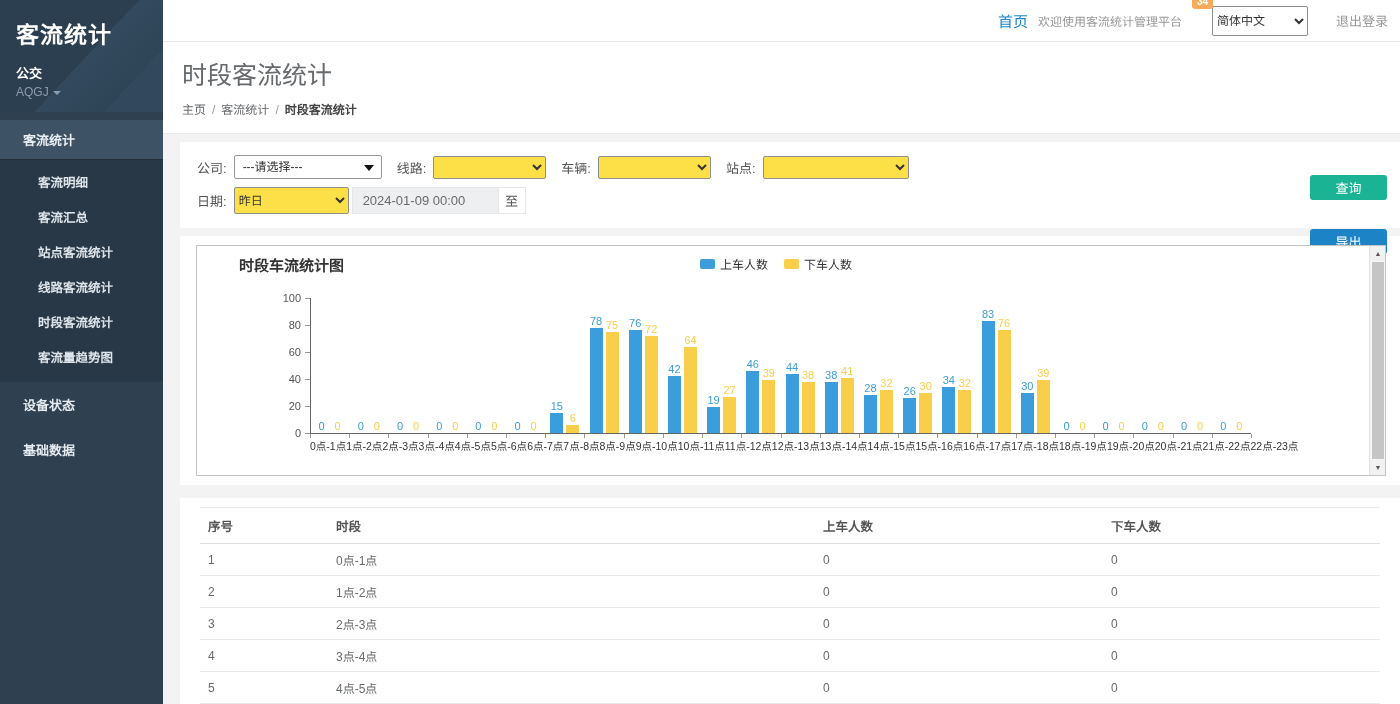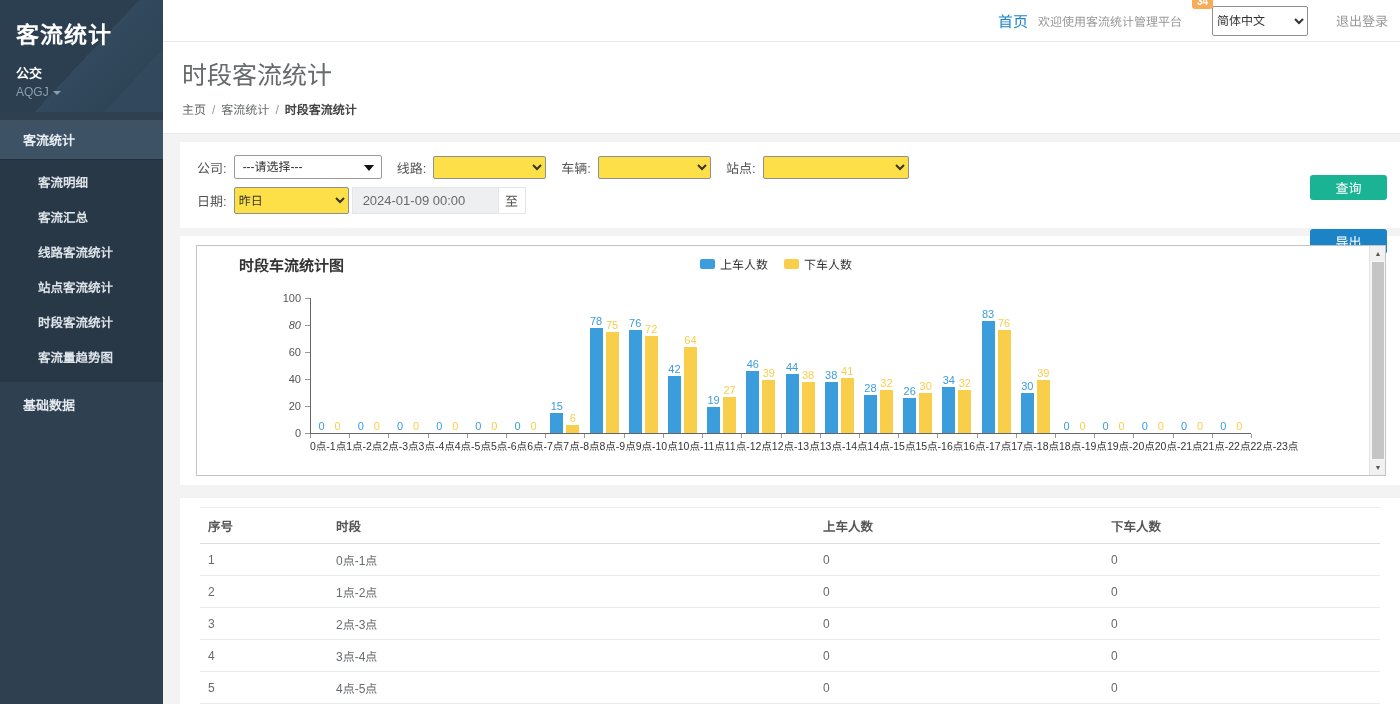--- a/index.html
+++ b/index.html
@@ -119,25 +119,26 @@
   <div class="logo-area">
     <div class="app-title">客流统计</div>
     <div class="org-name">公交</div>
     <div class="org-code"><span>AQGJ</span><span class="caret"></span></div>
   </div>
   <div class="nav" id="sidebar-nav">
       <div class="nav-section-header">客流统计</div>
       <div class="nav-sub">
         <div class="nav-sub-item">客流明细</div>
         <div class="nav-sub-item">客流汇总</div>
+        <div class="nav-sub-item">站点客流统计</div>
         <div class="nav-sub-item">线路客流统计</div>
-        <div class="nav-sub-item">站点客流统计</div>
         <div class="nav-sub-item">时段客流统计</div>
         <div class="nav-sub-item">客流量趋势图</div>
       </div>
+      <div class="nav-item">设备状态</div>
       <div class="nav-item">基础数据</div>
     </div>
 </div>
 
 <div class="main">
 
   <div class="topbar">
     <a class="home-link">首页</a>
     <span class="welcome-text">欢迎使用客流统计管理平台</span>
     <span class="lang-wrap">
@@ -201,21 +202,21 @@
             <span class="legend-item">
               <span class="legend-swatch" style="background: rgb(248, 206, 75);"></span>
               <span class="legend-label">下车人数</span>
             </span>
           </div>
         <div class="y-labels" id="y-labels">
             <div class="y-tick-label" style="top: 181px;">0</div>
             <div class="y-tick-label" style="top: 154px;">20</div>
             <div class="y-tick-label" style="top: 127px;">40</div>
             <div class="y-tick-label" style="top: 100px;">60</div>
-            <div class="y-tick-label" style="top: 73px; font-style: italic;">80</div>
+            <div class="y-tick-label" style="top: 73px;">80</div>
             <div class="y-tick-label" style="top: 46px;">100</div>
           </div>
         <div class="y-ticks"></div>
         <div class="y-axis-line"></div>
         <div class="bars-area" id="bars-area">
             <div class="bar-group">
               <div class="bar-wrap">
                 <div class="bar-value" style="color: rgb(59, 157, 219);">0</div>
                 <div class="bar" style="height: 0px; background: rgb(59, 157, 219);"></div>
               </div>

